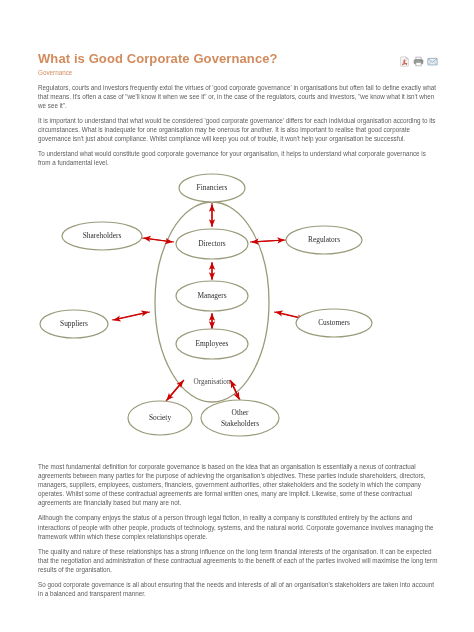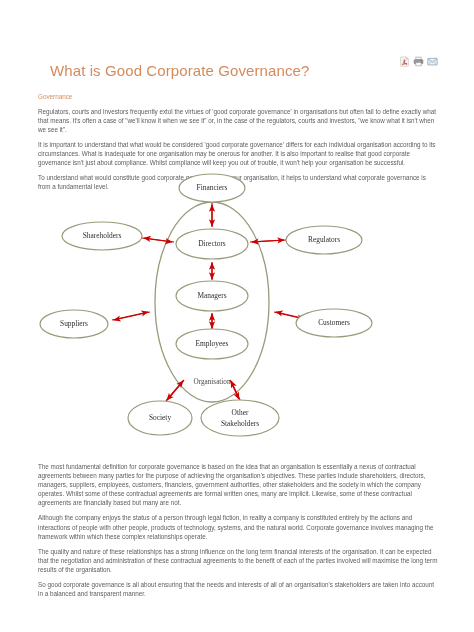--- a/index.html
+++ b/index.html
@@ -27,25 +27,25 @@
     left: 38px;
     top: 52px;
     width: 400px;
   }
   .title-row {
     display: flex;
     align-items: flex-start;
     justify-content: space-between;
   }
   .page-title {
-    font-size: 15px;
+    font-size: 13px;
     color: #d38b5d;
-    font-weight: normal;
+    font-weight: bold;
     letter-spacing: 0.1px;
-    margin: 12px;
+    margin: 0;
     line-height: 13px;
   }
   .tool-icons {
     display: flex;
     gap: 3px;
     align-items: center;
     margin-top: 1px;
   }
   .tool-icons .ic {
     width: 11px;

